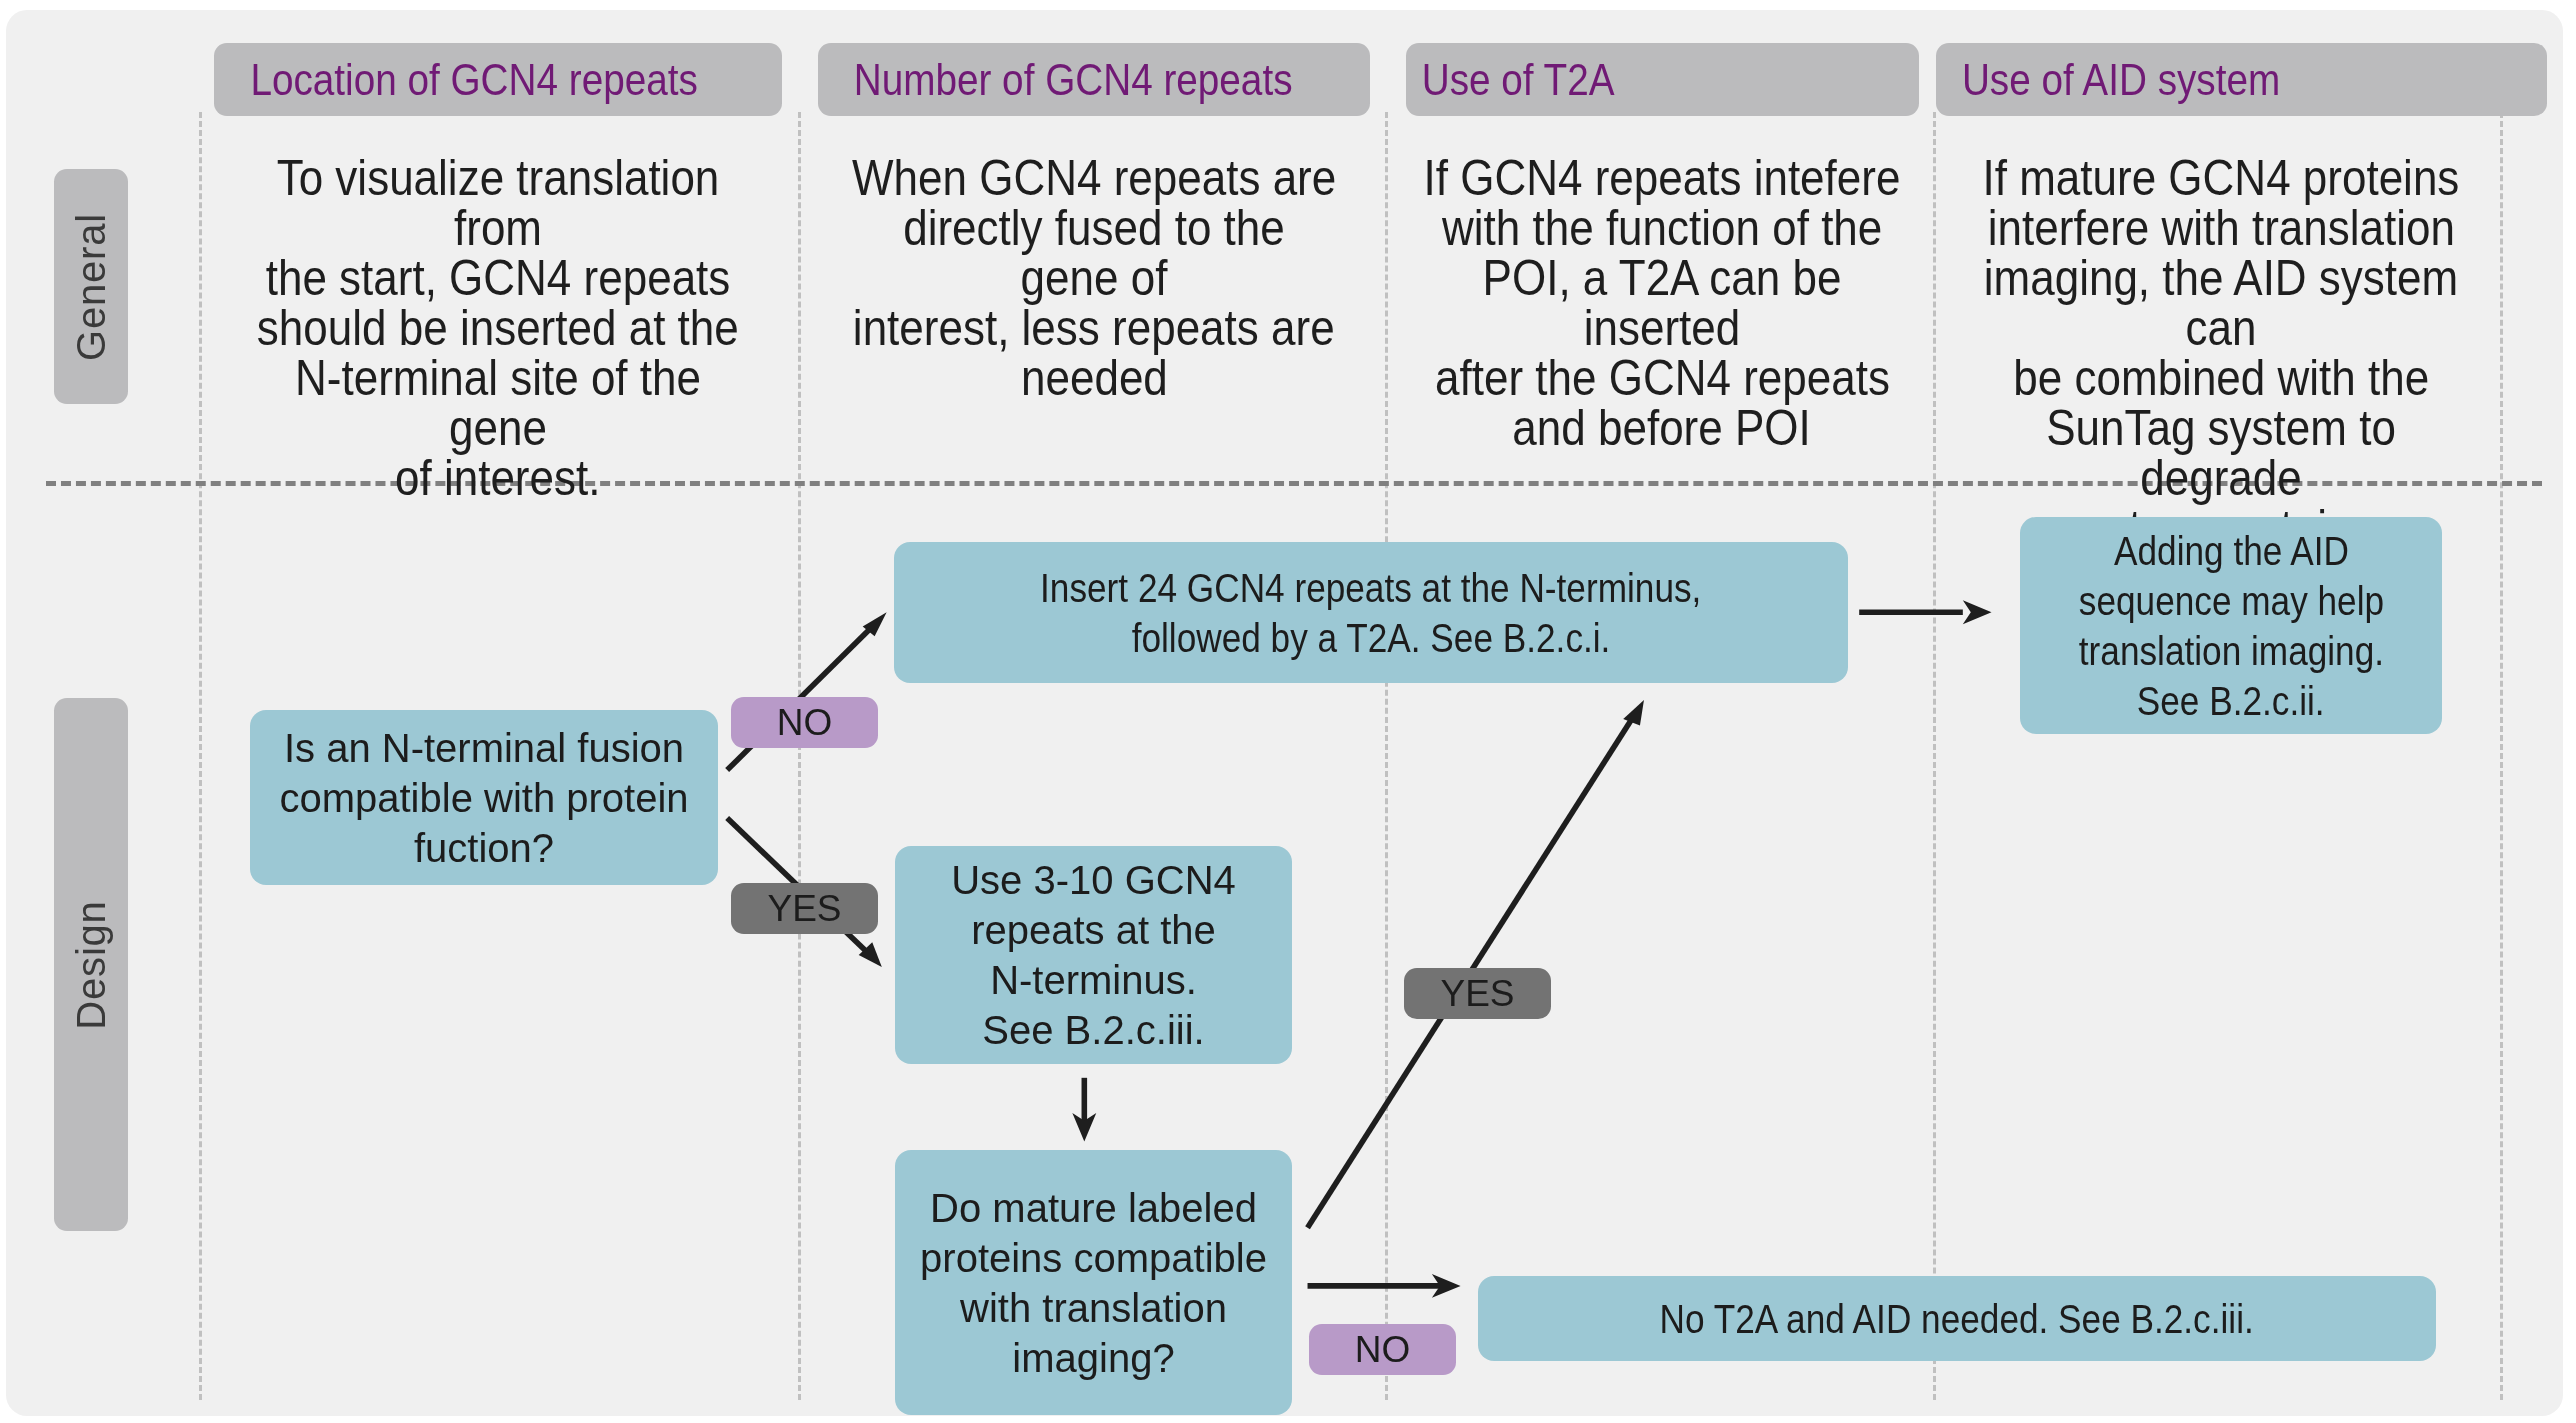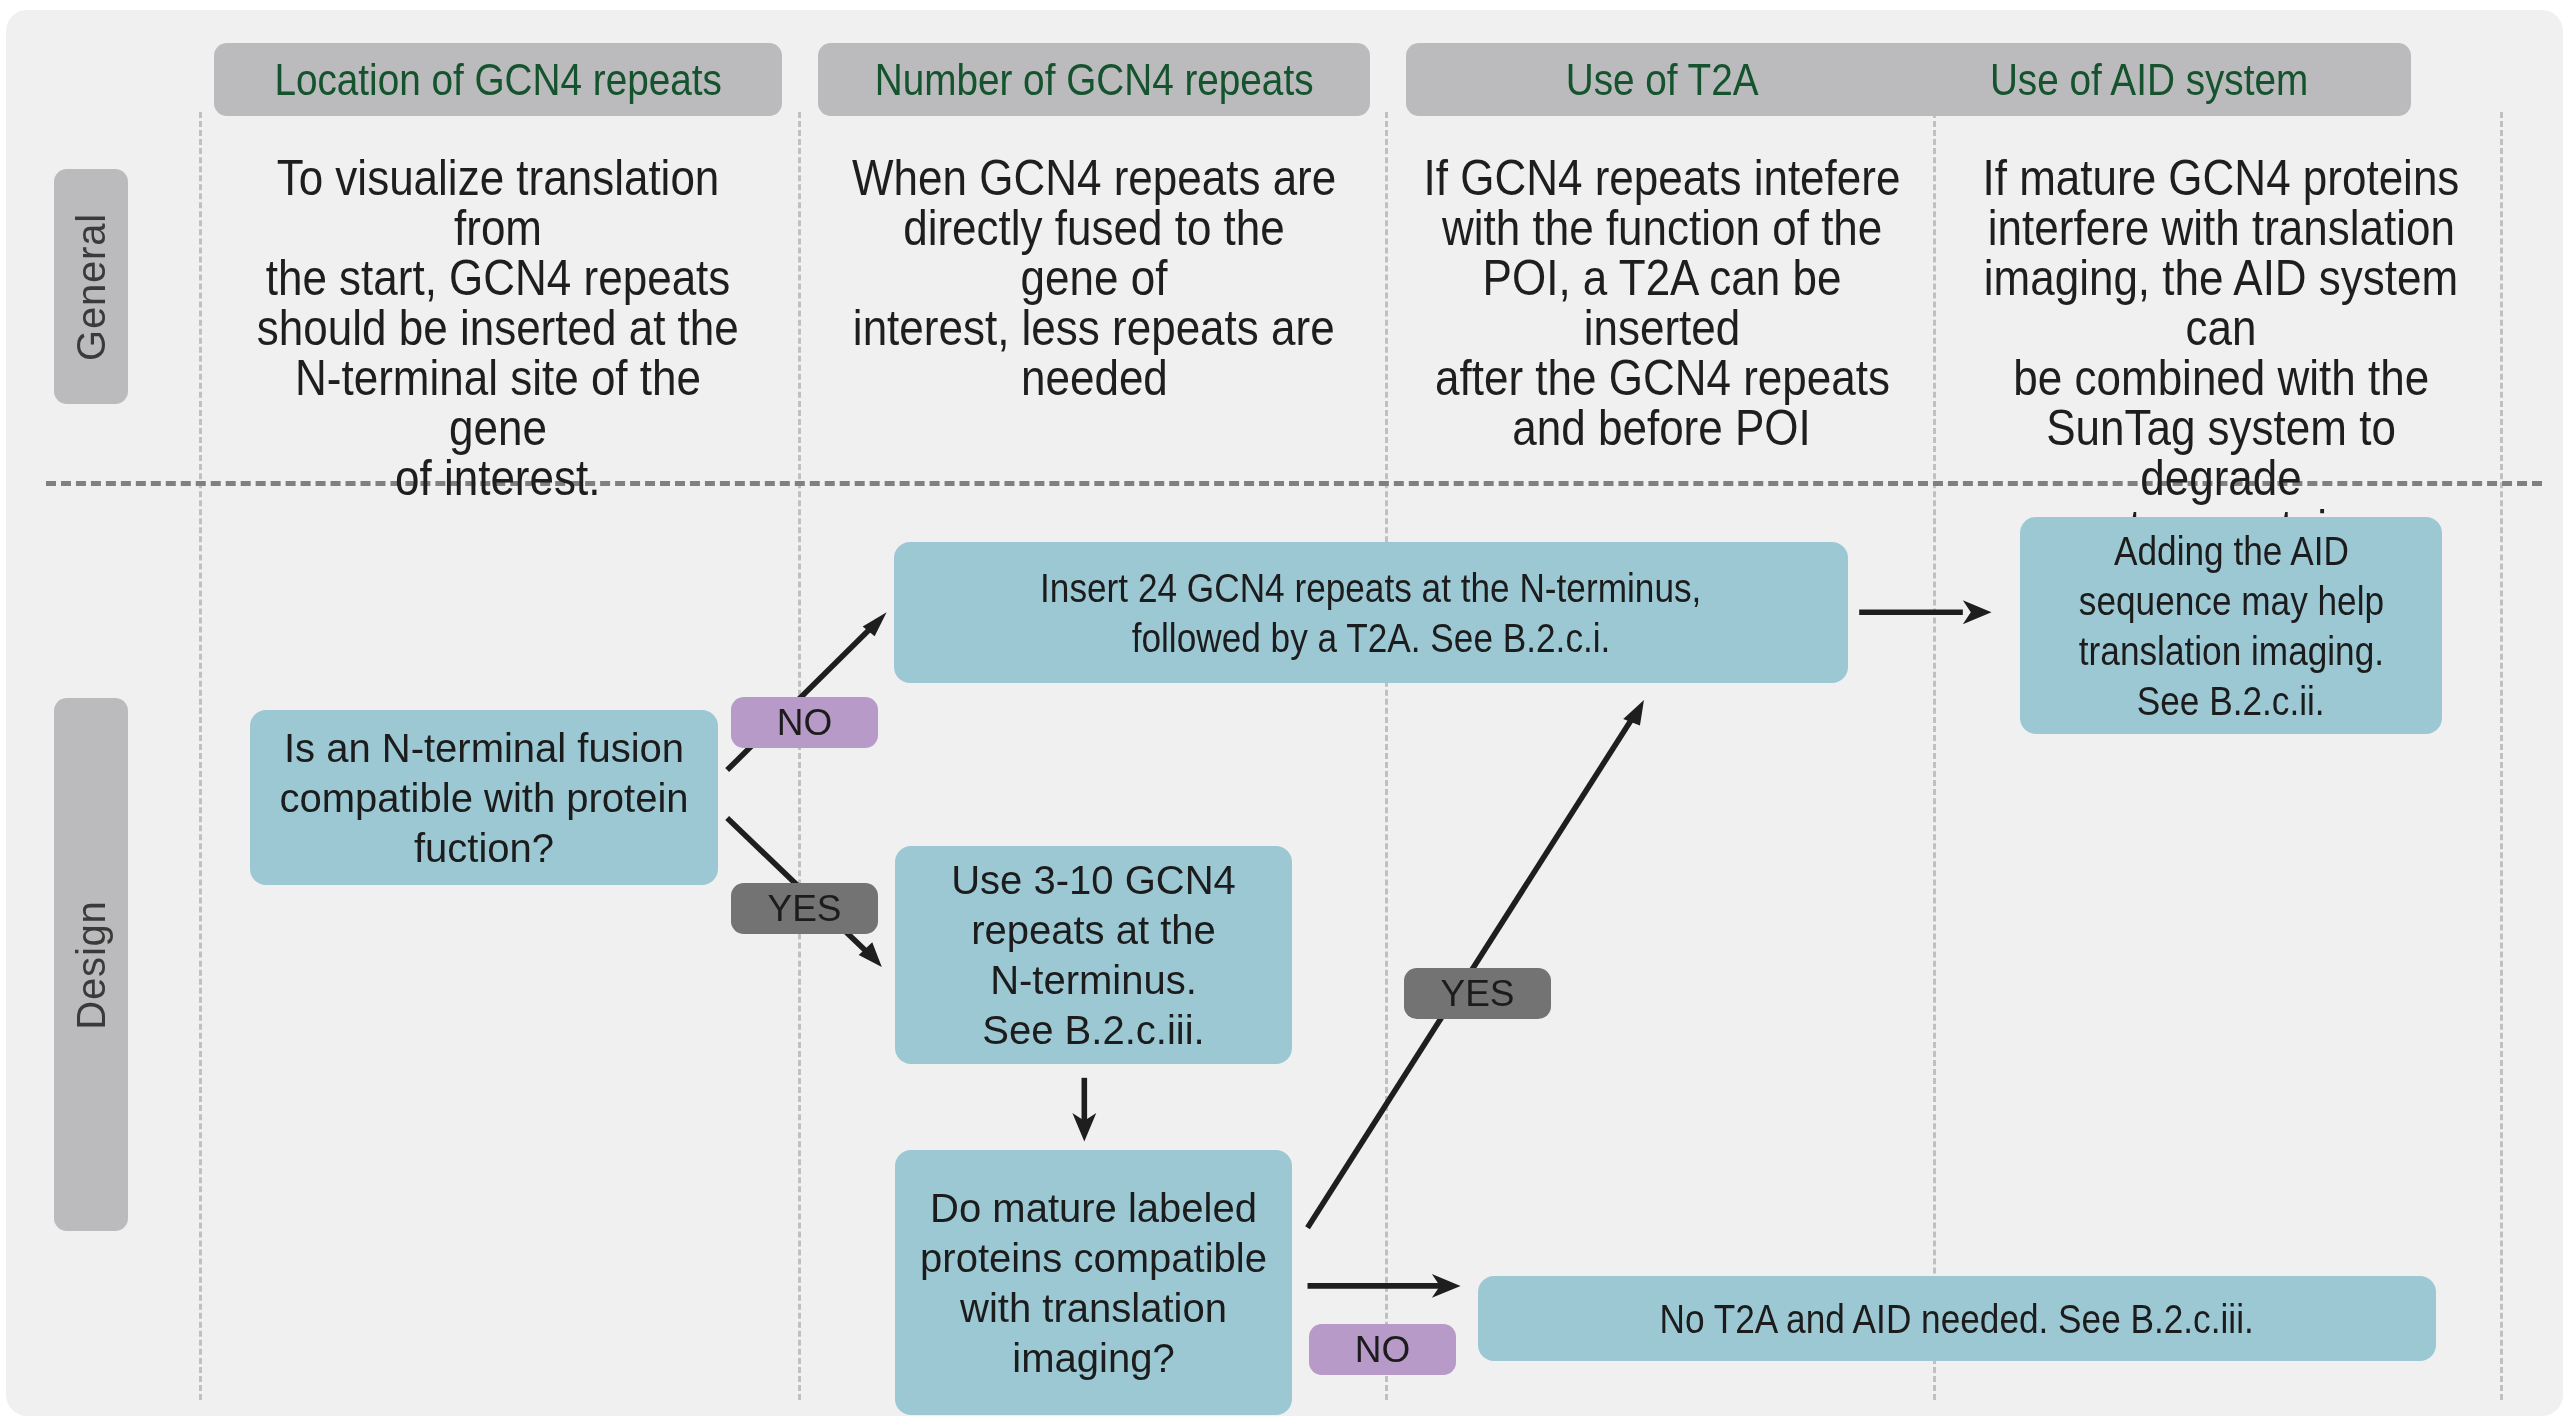--- a/index.html
+++ b/index.html
@@ -5,22 +5,22 @@
   html, body { margin: 0; padding: 0; background: #ffffff; }
   body { width: 2576px; height: 1423px; position: relative; overflow: hidden;
          font-family: "Liberation Sans", sans-serif; color: #1e1e1e; }
   .frame { position: absolute; left: 6.4px; top: 9.6px; width: 2557px; height: 1406px;
            background: #f0f0f0; border-radius: 21px; }
   .vdash { position: absolute; top: 112px; height: 1288px; width: 0;
            border-left: 3.2px dashed #c0c0c0; }
   .hdash { position: absolute; left: 46px; top: 481px; width: 2496px; height: 0;
            border-top: 5.6px dashed #808080; }
   .colhead { position: absolute; top: 43px; height: 73px; background: #bbbbbd;
-             border-radius: 12.8px; display: flex; align-items: center; justify-content: center;
-             font-size: 45px; color: #14532d; white-space: nowrap; transform-origin: center; }
+             border-radius: 12.8px; display: flex; align-items: center; 
+             font-size: 45px; color: #701a75; white-space: nowrap; transform-origin: center; }
   .colhead span { display: inline-block; transform: scaleX(0.86); }
   .gentext { position: absolute; top: 153px; font-size: 50px; line-height: 50px; text-align: center;
              color: #1e1e1e; }
   .gentext span { display: inline-block; transform: scaleX(0.88); transform-origin: center top; }
   .rowlabel { position: absolute; left: 54px; width: 74px; background: #bbbbbd; border-radius: 12.8px; }
   .rowlabel .txt { position: absolute; left: 50%; top: 50%; transform: translate(-50%, -50%) rotate(-90deg);
                    font-size: 40px; color: #3a3a3a; white-space: nowrap; letter-spacing: 0.8px; }
   .box { position: absolute; background: #9cc8d4; border-radius: 16px; display: flex;
          align-items: center; justify-content: center; text-align: center;
          font-size: 40px; line-height: 50px; color: #1c1c1c; box-sizing: border-box; padding: 0 16px; }
@@ -46,21 +46,21 @@
 
 <div class="colhead" style="left:214px; width:568px">
   <span>Location of GCN4 repeats</span>
 </div>
 <div class="colhead" style="left:818px; width:552px">
   <span>Number of GCN4 repeats</span>
 </div>
 <div class="colhead" style="left:1406px; width:513px">
   <span>Use of T2A</span>
 </div>
-<div class="colhead" style="left:1888px; width:523px">
+<div class="colhead" style="left:1936px; width:611px">
   <span>Use of AID system</span>
 </div>
 
 <div class="rowlabel" style="top:169px; height:235px">
   <div class="txt">General</div>
 </div>
 <div class="rowlabel" style="top:698px; height:533px">
   <div class="txt">Design</div>
 </div>
 

